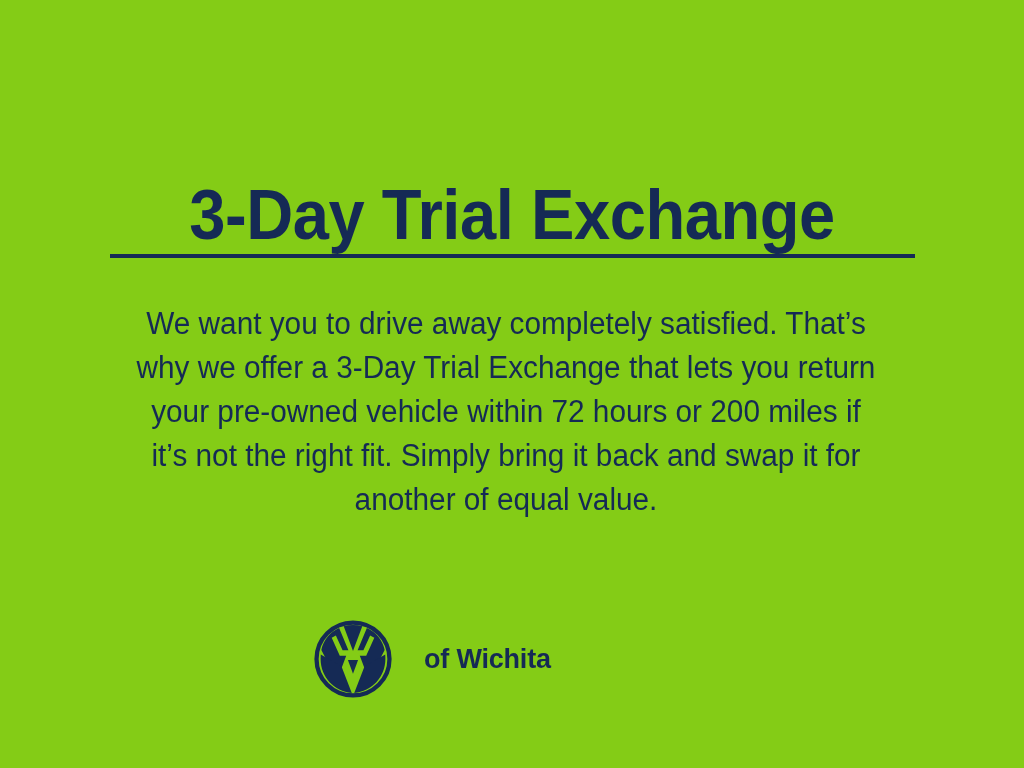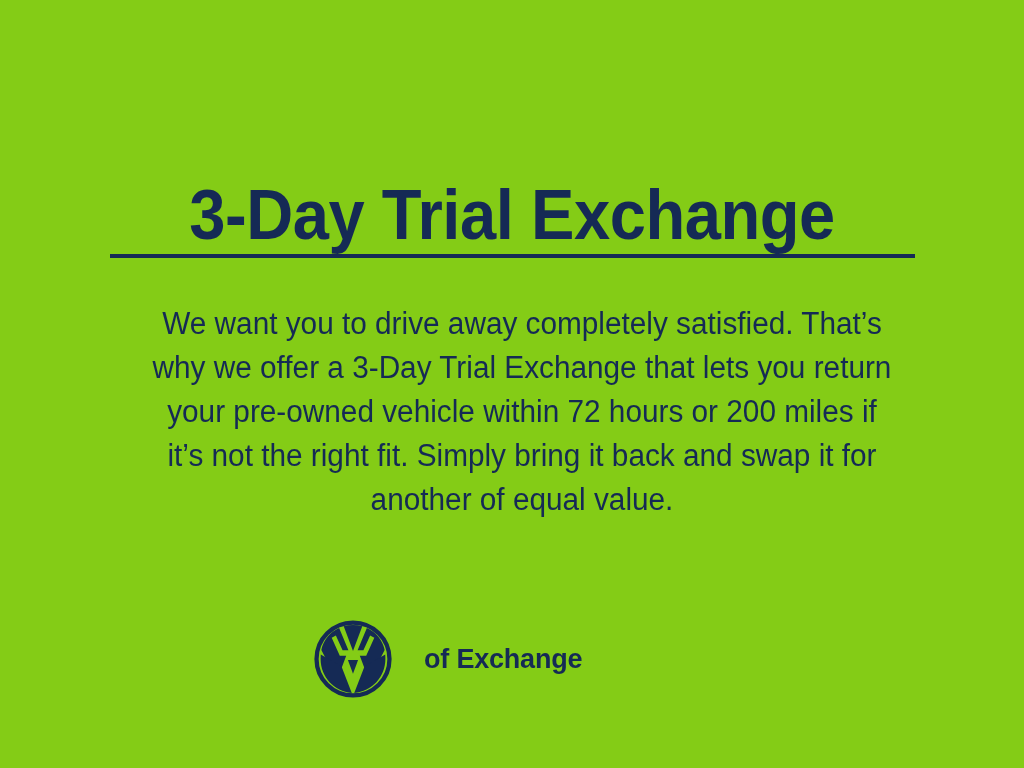--- a/index.html
+++ b/index.html
@@ -46,21 +46,21 @@
     left: 110px;
     top: 254px;
     width: 805px;
     height: 4px;
     background: #152A55;
   }
 
   
   .body-copy {
     position: absolute;
-    left: 72px;
+    left: 56px;
     top: 302px;
     width: 900px;
     text-align: center;
     font-family: "Liberation Sans", sans-serif;
     font-weight: 400;
     font-size: 31px;
     line-height: 44px;
     color: #152A55;
   }
   .body-copy .line {
@@ -167,18 +167,18 @@
       "></path>
       <path fill="#152A55" d="
         M43.8 51.3
         L50 68.0
         L56.2 51.3
         L43.8 51.3 Z
       "></path>
     </svg>
 
     <div class="brand-wordmark">
-      <span class="wm-line">of Exchange</span>
+      <span class="wm-line">of Wichita</span>
     </div>
 
   </div>
 
 </div>
 
 </body></html>

